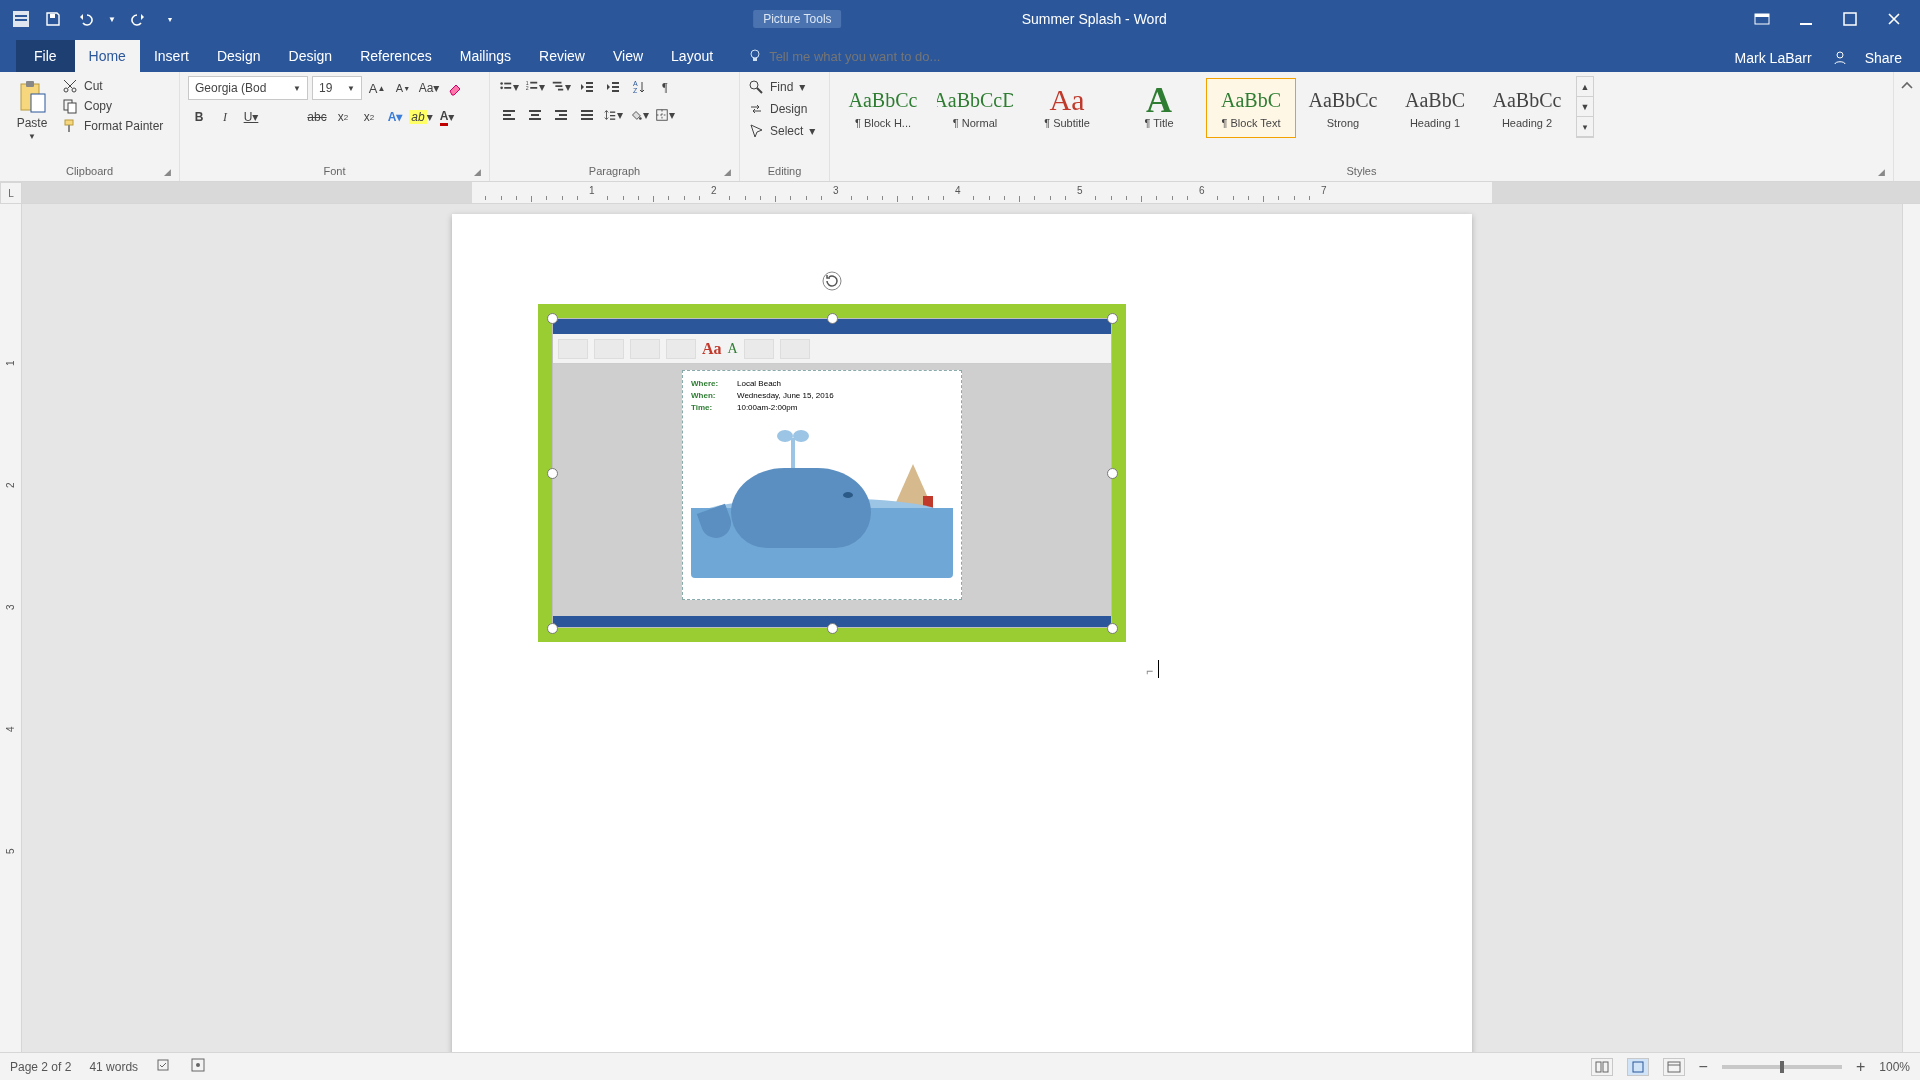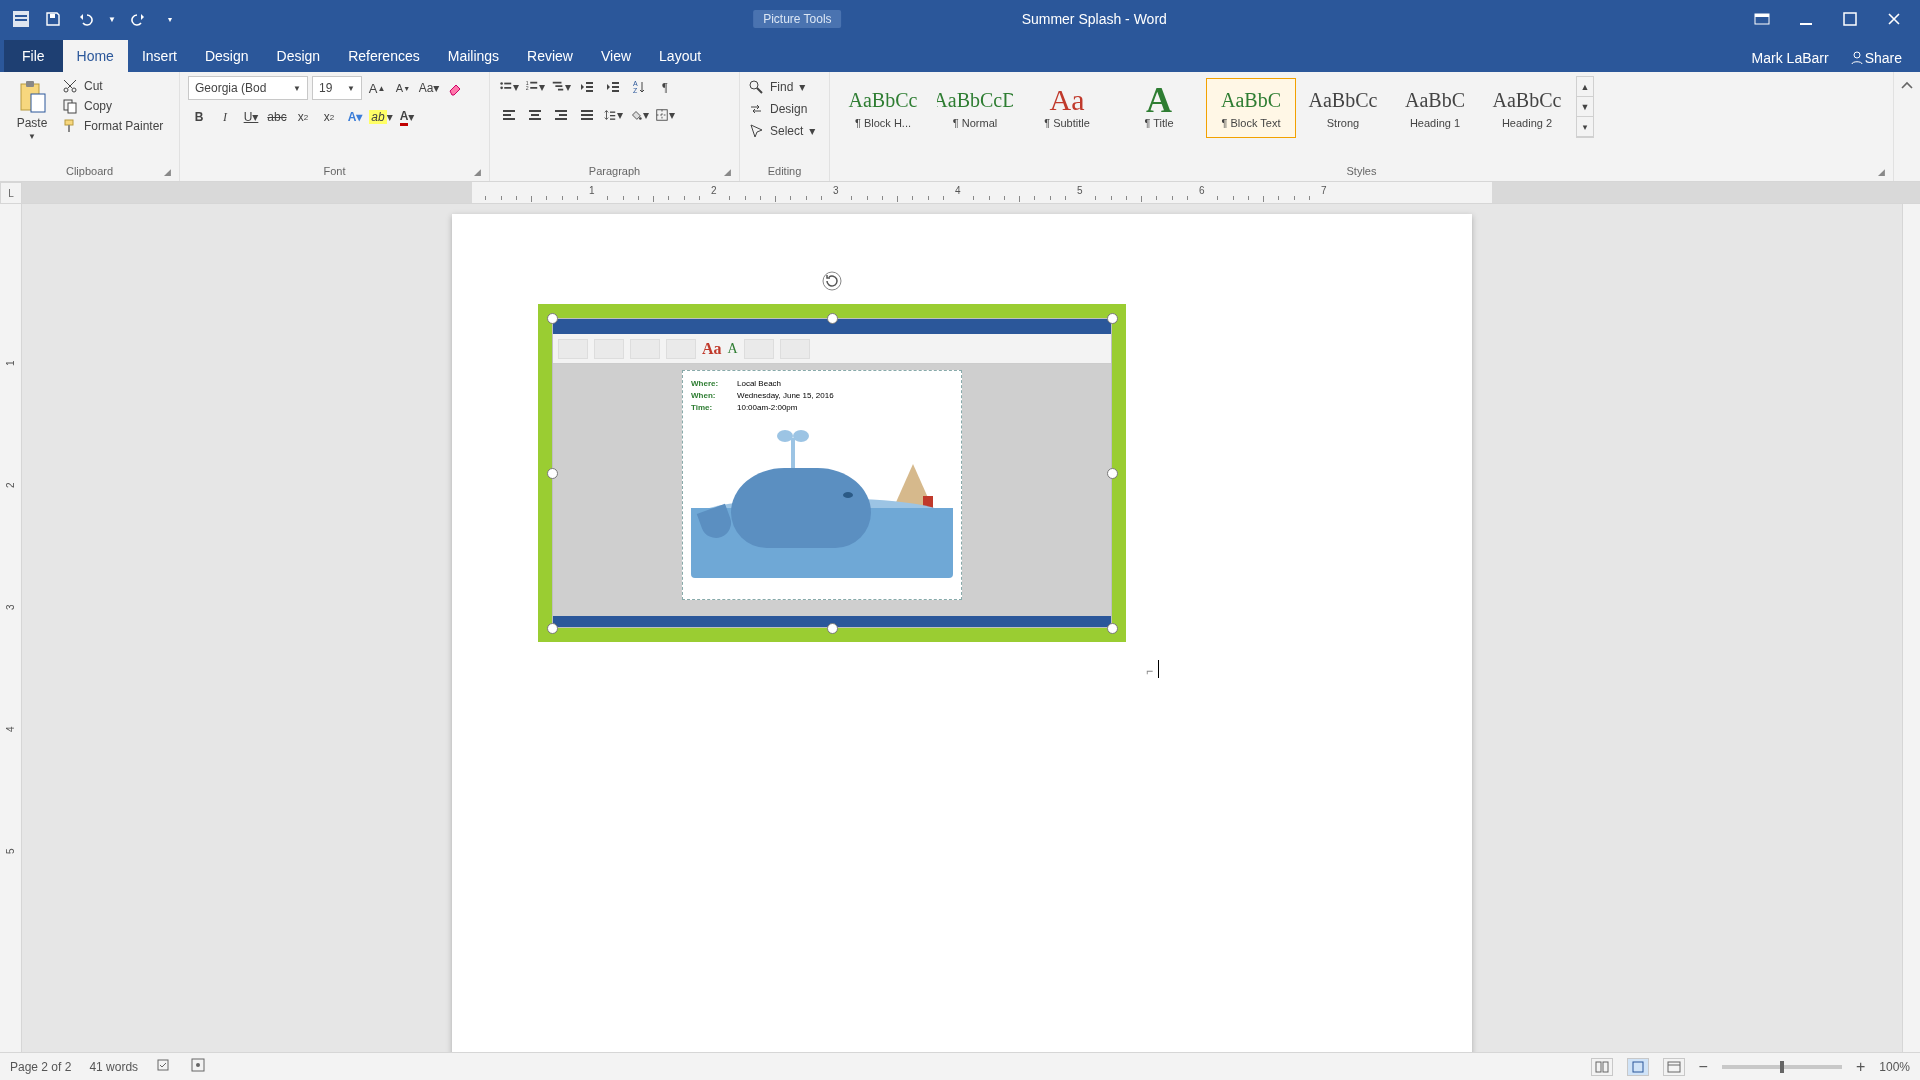--- a/index.html
+++ b/index.html
@@ -12,21 +12,21 @@
 .titlebar .qat { display: flex; align-items: center; gap: 14px; padding-left: 12px; }
 .titlebar .qat .icon { width: 18px; height: 18px; display: flex; align-items:center; justify-content:center; }
 .titlebar .center-area { position: absolute; left: 50%; transform: translateX(-50%); display: flex; align-items: center; gap: 180px; }
 .titlebar .tool-tab { background: #4a73b0; padding: 2px 10px; border-radius: 2px; font-size: 12px; color:#dbe6f4; }
 .titlebar .doc-title { font-size: 14px; }
 .titlebar .win-controls { margin-left: auto; display: flex; align-items: center; gap: 28px; padding-right: 18px; }
 .titlebar .win-controls div { width: 16px; height: 16px; display:flex; align-items:center; justify-content:center; }
 
 .tabrow {
   background: #2b579a; height: 34px; display: flex; align-items: flex-end; color: #fff;
-  font-size: 14px; padding-left: 4px; position: relative;
+  font-size: 14px; padding-left: 16px; position: relative;
 }
 .tabrow .tab { padding: 8px 14px; cursor: pointer; }
 .tabrow .tab.active { background: #f3f3f3; color: #2b579a; }
 .tabrow .file-tab { background: #1e3f72; padding: 8px 18px; }
 .tabrow .tellme { margin-left: 20px; display:flex; align-items:center; gap:6px; color:#cfe0f3; padding: 8px 0;}
 .tabrow .tellme input { background: transparent; border:none; color:#cfe0f3; width: 240px; outline:none; font-size:13px; }
 .tabrow .right-side { margin-left: auto; display:flex; align-items:center; gap:20px; padding-right: 18px; padding-bottom:6px;}
 
 .ribbon {
   background: #f3f3f3; height: 110px; border-bottom: 1px solid #d6d6d6;
@@ -175,23 +175,30 @@
   <div class="tab file-tab">File</div>
   <div class="tab active">Home</div>
   <div class="tab">Insert</div>
   <div class="tab">Design</div>
   <div class="tab">Design</div>
   <div class="tab">References</div>
   <div class="tab">Mailings</div>
   <div class="tab">Review</div>
   <div class="tab">View</div>
   <div class="tab">Layout</div>
+  <div class="tellme">
+    <svg class="ico" viewBox="0 0 16 16">
+        <circle cx="8" cy="6" r="4" fill="none" stroke="#cfe0f3"></circle>
+        <rect x="6" y="10" width="4" height="3" fill="#cfe0f3"></rect>
+      </svg>
+    <input placeholder="Tell me what you want to do..." style="">
+  </div>
   <div class="right-side">
     <span>Mark LaBarr</span>
-    <span style="display:flex;align-items:flex-end;gap:0;">
+    <span style="display:flex;align-items:flex-end;gap:17px;">
       <svg class="ico" viewBox="0 0 16 16">
           <circle cx="8" cy="5" r="3" fill="none" stroke="#fff"></circle>
           <path d="M3 14c0-3 10-3 10 0" fill="none" stroke="#fff"></path>
         </svg>
       <span>Share</span>
     </span>
   </div>
 </div>
 
 <div class="ribbon">
@@ -252,21 +259,21 @@
         <div class="btn">
             <svg class="ico" viewBox="0 0 16 16">
               <path d="M3 11l6-6 4 4-6 6H5z" fill="#f7a" stroke="#c06"></path>
             </svg>
           </div>
       </div>
       <div class="row">
         <div class="btn" style="font-weight:bold;">B</div>
         <div class="btn" style="font-style:italic;font-family:serif;">I</div>
         <div class="btn" style="text-decoration:underline;">U▾</div>
-        <div class="btn" style="text-decoration:line-through;">abc</div>
+        <div class="btn" style="text-decoration:line-through;margin-left:40px;">abc</div>
         <div class="btn">x<span style="font-size:8px;vertical-align:sub;">2</span></div>
         <div class="btn">x<span style="font-size:8px;vertical-align:super;">2</span></div>
         <div class="btn" style="color:#3b7dd8;font-weight:bold;">A▾</div>
         <div class="btn"><span style="background:#ffff66;padding:0 2px;font-style:italic;">ab</span>▾</div>
         <div class="btn"><span style="border-bottom:3px solid #c00000;font-weight:bold;">A</span>▾</div>
       </div>
     </div>
     <div class="label"><span>Font</span><span class="launcher">◢</span></div>
   </div>
 

